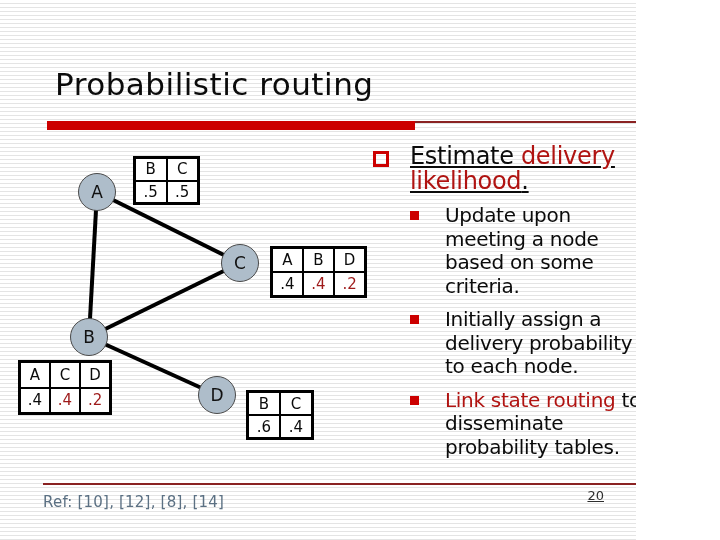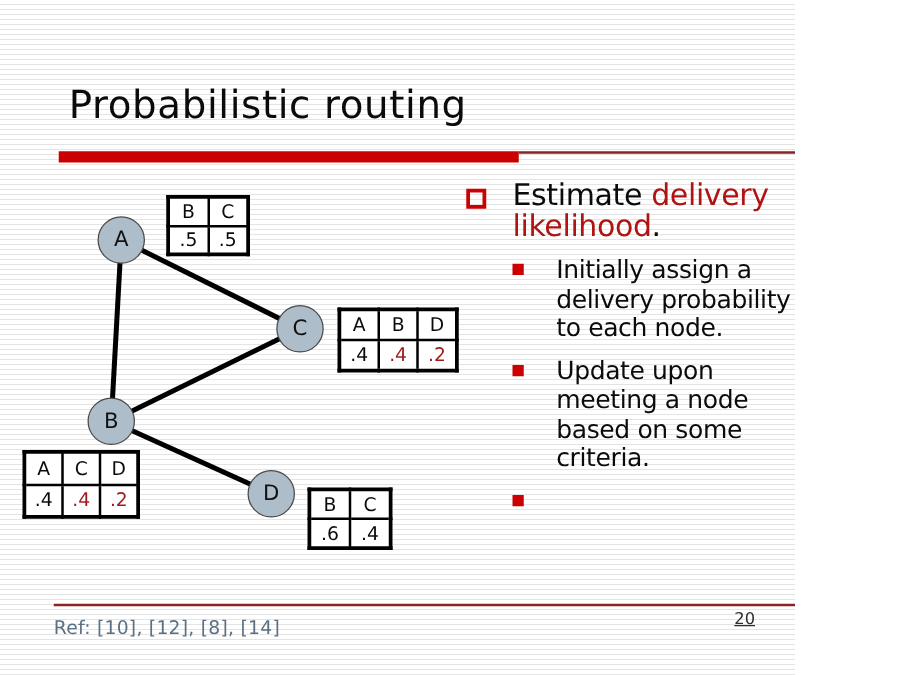--- a/index.html
+++ b/index.html
@@ -24,21 +24,21 @@
   .ptable td{border:2px solid #000;text-align:center;vertical-align:middle;font-size:15px;color:#0b0b0b;padding:0;}
   .ptable td.red{color:var(--table-red,#9e1a1a);}
   .tbl-a{left:133px;top:156px;width:67px;height:49px;}
   .tbl-c{left:270px;top:246px;width:97px;height:52px;}
   .tbl-b{left:18px;top:360px;width:94px;height:55px;}
   .tbl-d{left:246px;top:390px;width:68px;height:50px;}
   
   .content{position:absolute;left:373px;top:144px;width:330px;}
   .b-main{display:flex;}
   .b-main .sq{flex:0 0 auto;width:10px;height:10px;border:3px solid var(--accent-red,#cc0000);margin-top:7px;box-sizing:content-box;}
-  .b-main .txt{margin-left:21px;font-size:24px;line-height:25px;color:#0b0b0b;white-space:pre-line;letter-spacing:-0.3px;}
+  .b-main .txt{margin-left:21px;font-size:24px;line-height:25px;color:#0b0b0b;white-space:pre-line;letter-spacing:-0.3px;text-decoration:underline;}
   .b-sub{display:flex;margin-left:37px;margin-top:10px;}
   .b-sub .sq{flex:0 0 auto;width:9px;height:9px;background:var(--accent-red,#cc0000);margin-top:7px;}
   .b-sub .txt{margin-left:26px;font-size:20px;line-height:23.5px;color:#0b0b0b;white-space:pre-line;letter-spacing:-0.3px;}
   .red-text{color:var(--text-red,#b01311);}
   
   .footer-rule{position:absolute;left:43px;top:483px;width:630px;height:2px;background:var(--rule-maroon,#8a2222);}
   .footer-ref{position:absolute;left:43px;top:493px;font-size:15px;color:var(--footer-text,#5b7083);letter-spacing:0.2px;}
   .page-num{position:absolute;right:32px;top:488px;font-size:13px;color:#2e2e2e;text-decoration:underline;}
 </style>
 </head>
@@ -128,35 +128,38 @@
 
   <div class="content">
     <div class="b-main">
       <span class="sq"></span>
       <span class="txt"><span>Estimate </span><span class="red-text">delivery
 likelihood</span><span>.</span></span>
     </div>
 
     <div class="b-sub">
       <span class="sq"></span>
-      <span class="txt"><span>Initially assign a
-delivery probability
-to each node.</span></span>
-    </div>
-
-    <div class="b-sub">
-      <span class="sq"></span>
       <span class="txt"><span>Update upon
 meeting a node
 based on some
 criteria.</span></span>
     </div>
 
     <div class="b-sub">
       <span class="sq"></span>
+      <span class="txt"><span>Initially assign a
+delivery probability
+to each node.</span></span>
+    </div>
+
+    <div class="b-sub">
+      <span class="sq"></span>
+      <span class="txt"><span class="red-text">Link state routing</span><span> to
+disseminate
+probability tables.</span></span>
     </div>
   </div>
 
   <div class="footer-rule"></div>
   <div class="footer-ref">Ref: [10], [12], [8], [14]</div>
   <div class="page-num">20</div>
 
 </div>
 
 </body></html>

